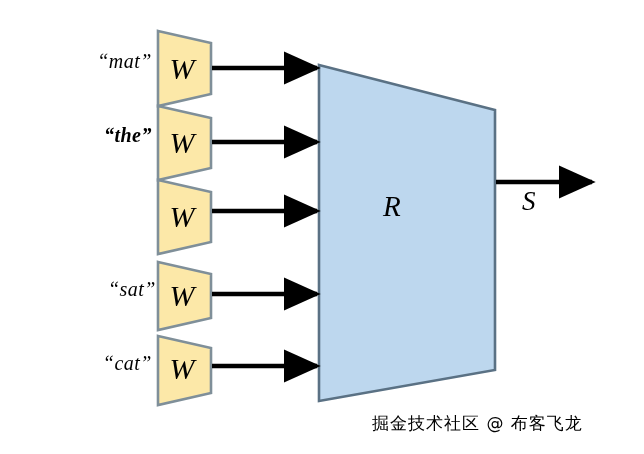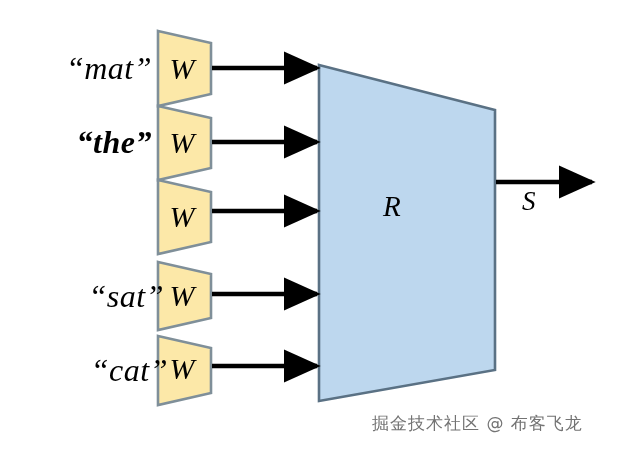--- a/index.html
+++ b/index.html
@@ -21,21 +21,21 @@
     position: absolute;
     left: 0;
     top: 0;
     width: 644px;
     height: 454px;
   }
   .word-label {
     position: absolute;
     font-family: "Liberation Serif", serif;
     font-style: italic;
-    font-size: 32px;
+    font-size: 20px;
     color: #000000;
     text-align: right;
     white-space: nowrap;
     letter-spacing: 0.5px;
   }
   .shape-letter {
     position: absolute;
     font-family: "Liberation Serif", serif;
     font-style: italic;
     font-size: 30px;
@@ -58,21 +58,21 @@
     font-size: 27px;
     color: #000000;
     white-space: nowrap;
   }
   .watermark {
     position: absolute;
     left: 372px;
     top: 412px;
     font-family: "DejaVu Sans", sans-serif;
     font-size: 17px;
-    color: #737373;
+    color: #000000;
     white-space: nowrap;
     letter-spacing: 1px;
   }
 </style>
 </head>
 <body>
 
 <div id="canvas">
 
   <svg id="diagram-svg" viewBox="0 0 644 454">
@@ -98,22 +98,22 @@
       <line x1="212" y1="211" x2="317" y2="211" stroke="#000000" stroke-width="4.6" marker-end="url(#arrowhead)"></line>
       <line x1="212" y1="294" x2="317" y2="294" stroke="#000000" stroke-width="4.6" marker-end="url(#arrowhead)"></line>
       <line x1="212" y1="366" x2="317" y2="366" stroke="#000000" stroke-width="4.6" marker-end="url(#arrowhead)"></line>
     </g>
 
     <line x1="496" y1="182" x2="592" y2="182" stroke="#000000" stroke-width="4.6" marker-end="url(#arrowhead)"></line>
   </svg>
 
   <div class="word-label" style="left:0px; top:50px; width:152px;">“mat”</div>
   <div class="word-label" style="left:0px; top:124px; width:152px;font-weight:bold;">“the”</div>
-  <div class="word-label" style="left:12px; top:278px; width:152px;">“sat”</div>
-  <div class="word-label" style="left:16px; top:352px; width:152px;">“cat”</div>
+  <div class="word-label" style="left:4px; top:278px; width:152px;">“sat”</div>
+  <div class="word-label" style="left:0px; top:352px; width:152px;">“cat”</div>
 
   <div class="shape-letter" style="left:158px; top:52px; width:48px;">W</div>
   <div class="shape-letter" style="left:158px; top:126px; width:48px;">W</div>
   <div class="shape-letter" style="left:158px; top:200px; width:48px;">W</div>
   <div class="shape-letter" style="left:158px; top:279px; width:48px;">W</div>
   <div class="shape-letter" style="left:158px; top:352px; width:48px;">W</div>
 
   <div class="r-letter" style="left:383px; top:190px;">R</div>
 
   <div class="s-letter" style="left:522px; top:186px;">S</div>

